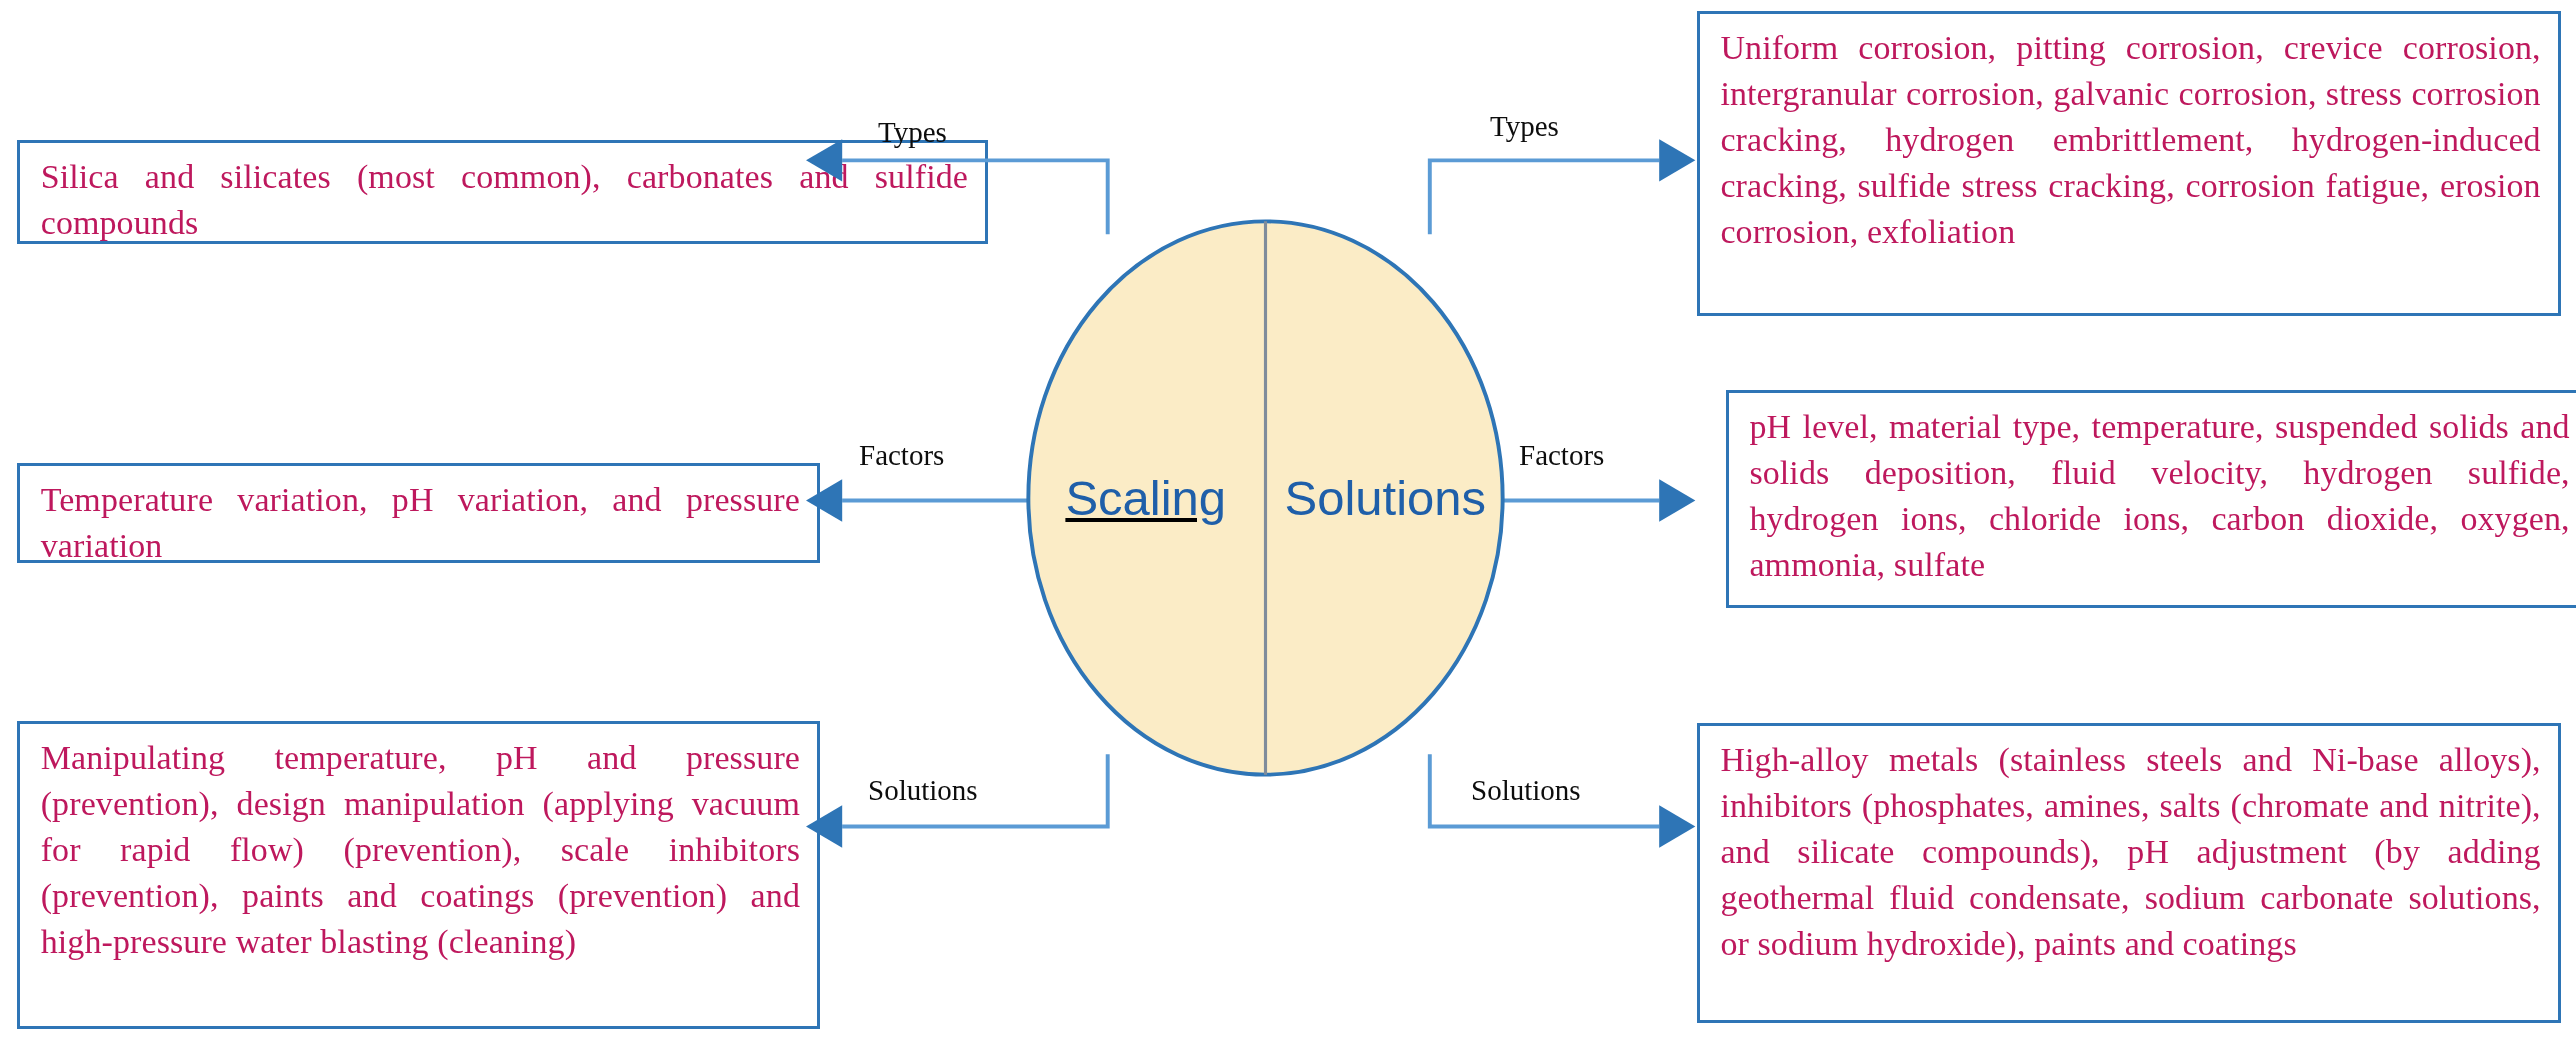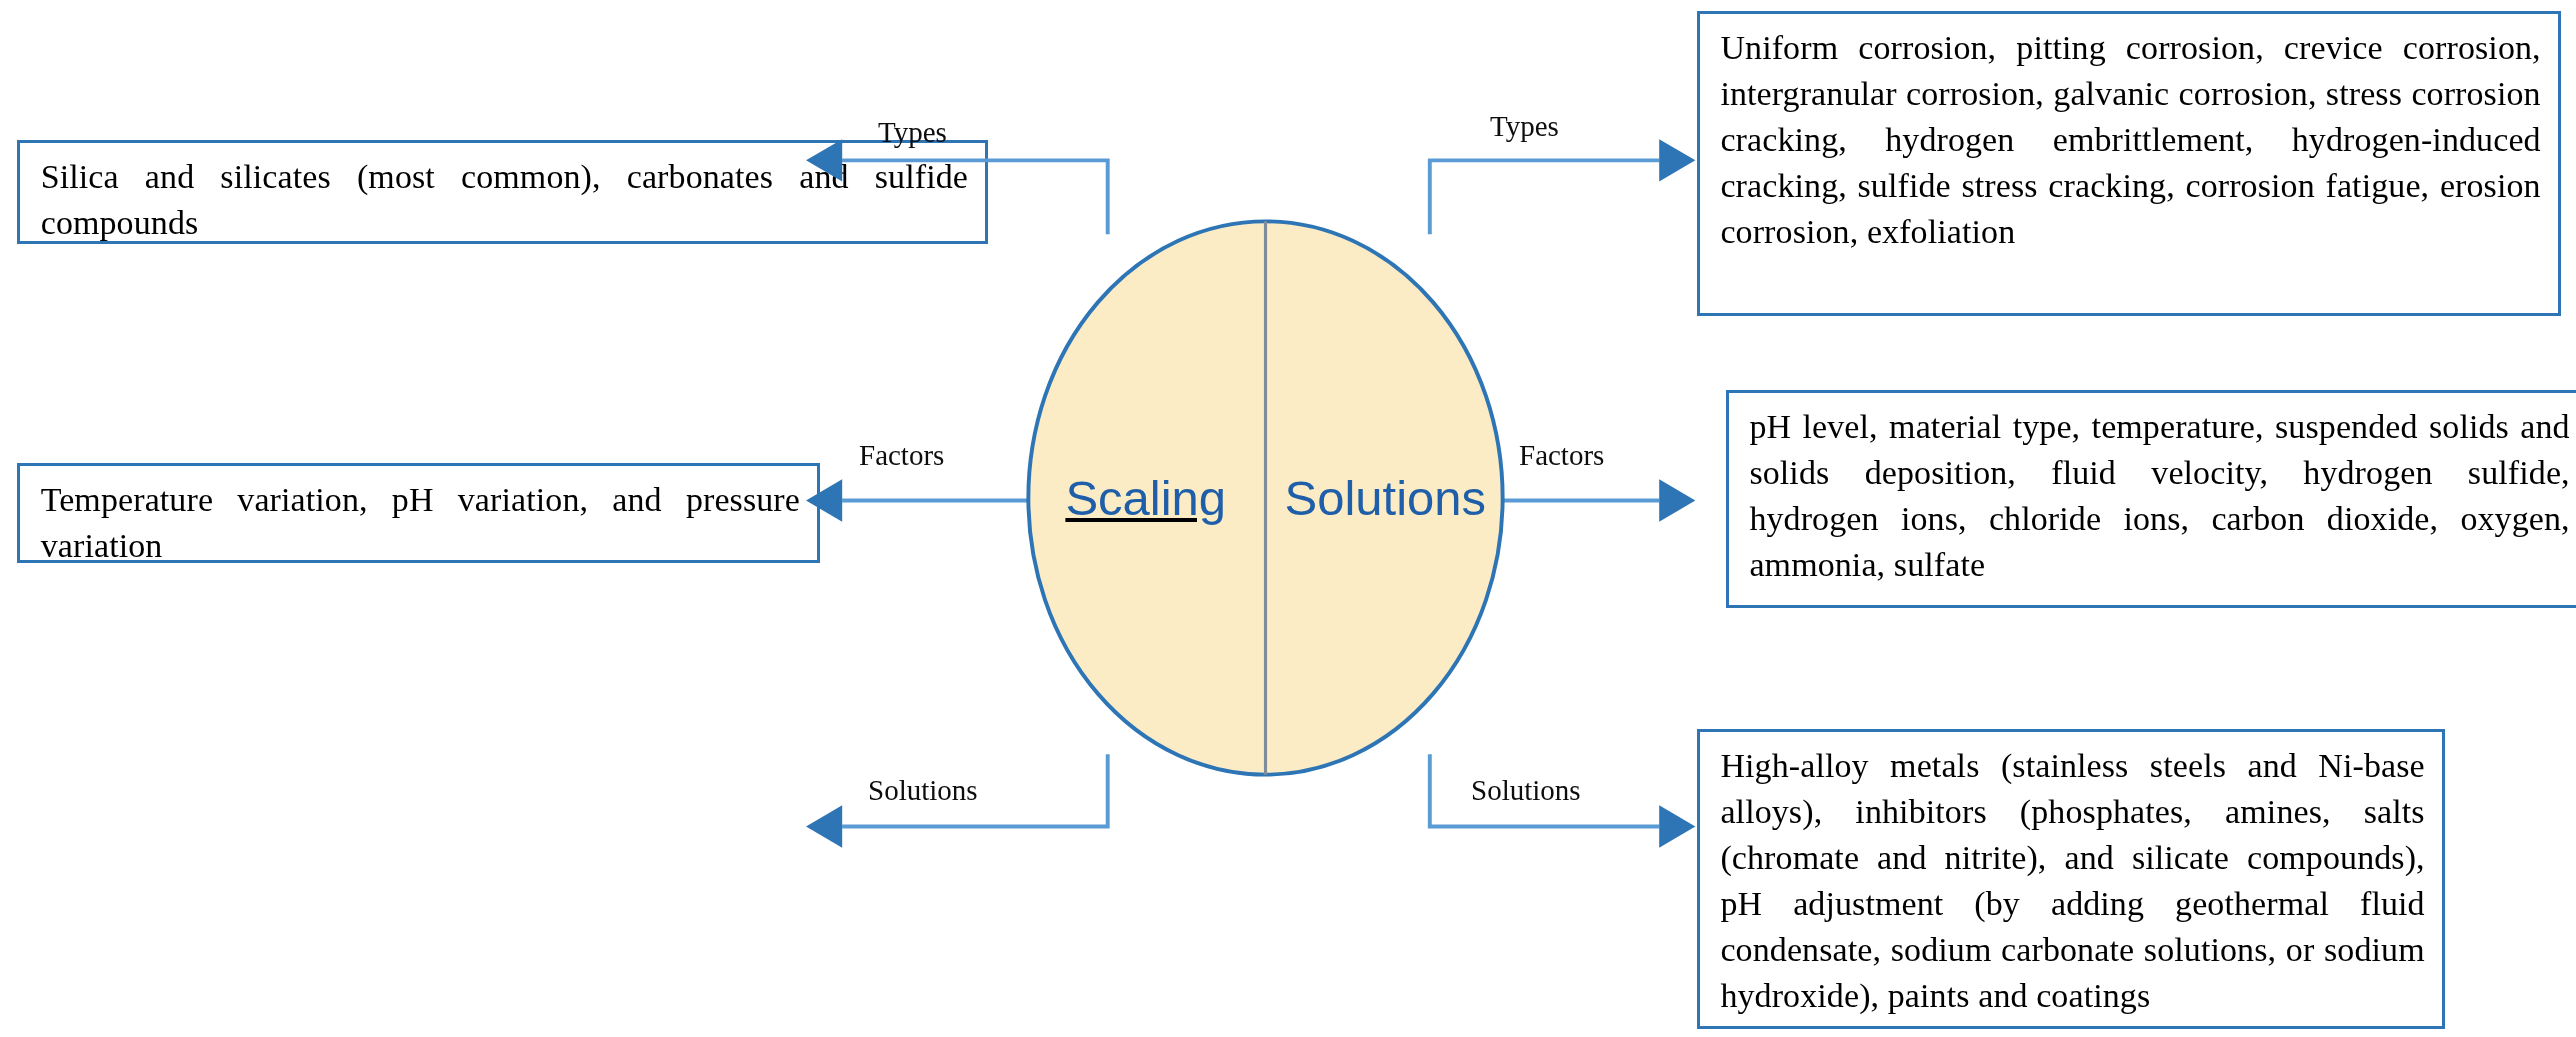--- a/index.html
+++ b/index.html
@@ -15,39 +15,39 @@
     overflow: hidden;
     font-family: "Liberation Serif", "DejaVu Serif", serif;
   }
 
   
   .tbox {
     position: absolute;
     box-sizing: border-box;
     border: 3.1px solid #2E75B6;
     background: #ffffff;
-    color: #000000;
+    color: #be185d;
     font-family: "Liberation Serif", "DejaVu Serif", serif;
     text-align: justify;
     text-align-last: left;
     font-size: 34px;
     line-height: 46px;
     padding: 11px 17.3px 11px 20.4px;
     letter-spacing: 0.1px;
   }
   .tbox p { margin: 0; }
 
   #box-scaling-types    { left: 17.3px;   top: 140px;  width: 971px; height: 104px; }
   #box-scaling-factors  { left: 17.3px;   top: 463px;  width: 803px; height: 100px; }
   #box-scaling-solutions{ left: 17.3px;   top: 721px;  width: 803px; height: 308px; }
 
   #box-corrosion-types    { left: 1697px; top: 11px;   width: 864px; height: 305px; }
   #box-corrosion-factors  { left: 1697px; top = 0;     width: 864px; margin-left: 29px; }
   #box-corrosion-factors  { left: 1697px; top: 390px;  width: 864px; height: 218px; }
-  #box-corrosion-solutions{ left: 1697px; top: 723px;  width: 748px; height: 300px; margin-top: 6px; }
+  #box-corrosion-solutions{ left: 1697px; top: 723px;  width: 864px; height: 300px; }
 
   
   #center-ellipse {
     position: absolute;
     left: 1026px;
     top: 219px;
     width: 479px;
     height: 558px;
   }
   #ellipse-svg { display: block; width: 100%; height: 100%; overflow: visible; }
@@ -90,20 +90,23 @@
 <div id="stage">
 
   <div class="tbox" id="box-scaling-types">
     <p>Silica and silicates (most common), carbonates and sulfide compounds</p>
   </div>
 
   <div class="tbox" id="box-scaling-factors">
     <p>Temperature variation, pH variation, and pressure variation</p>
   </div>
 
+  <div class="tbox" id="box-scaling-solutions">
+    <p>Manipulating temperature, pH and pressure (prevention), design manipulation (applying vacuum for rapid flow) (prevention), scale inhibitors (prevention), paints and coatings (prevention) and high-pressure water blasting (cleaning)</p>
+  </div>
 
   <div class="tbox" id="box-corrosion-types">
     <p>Uniform corrosion, pitting corrosion, crevice corrosion, intergranular corrosion, galvanic corrosion, stress corrosion cracking, hydrogen embrittlement, hydrogen-induced cracking, sulfide stress cracking, corrosion fatigue, erosion corrosion, exfoliation</p>
   </div>
 
   <div class="tbox" id="box-corrosion-factors">
     <p>pH level, material type, temperature, suspended solids and solids deposition, fluid velocity, hydrogen sulfide, hydrogen ions, chloride ions, carbon dioxide, oxygen, ammonia, sulfate</p>
   </div>
 
   <div class="tbox" id="box-corrosion-solutions">

